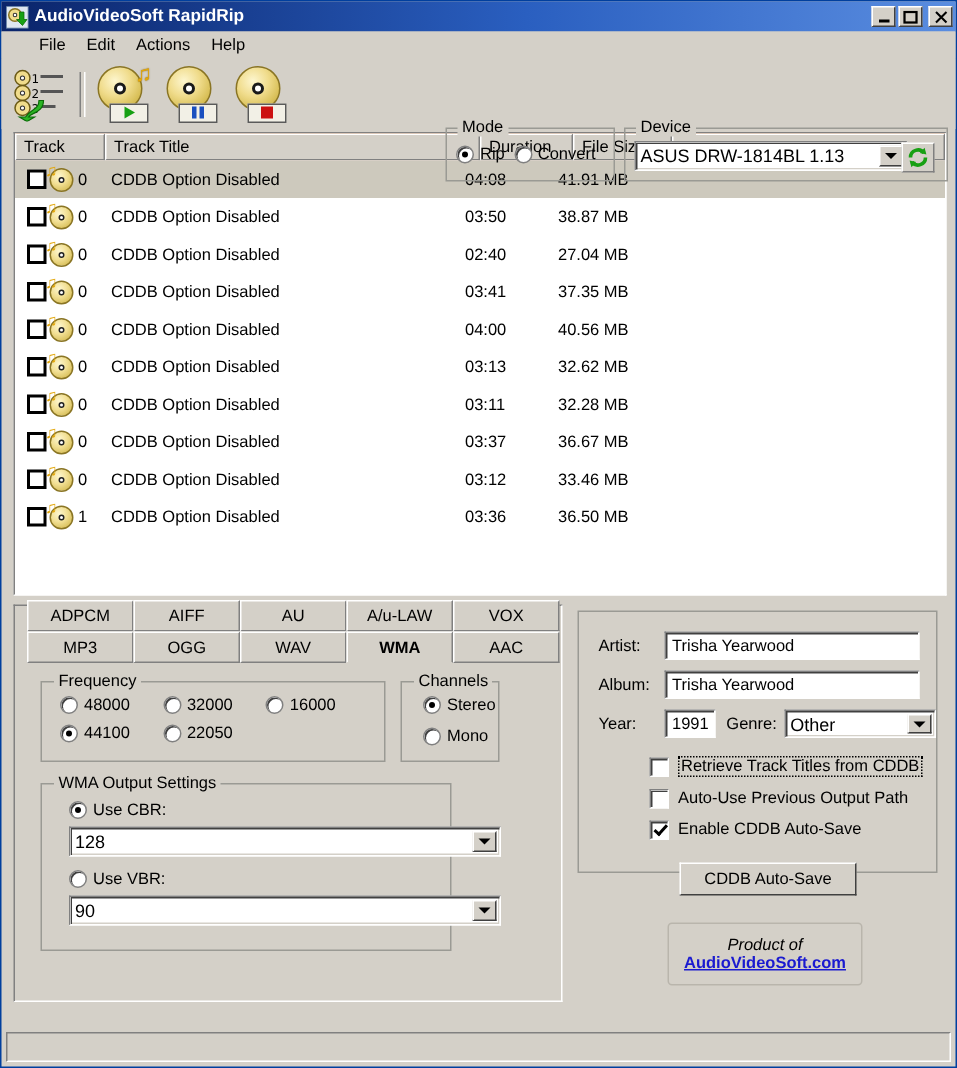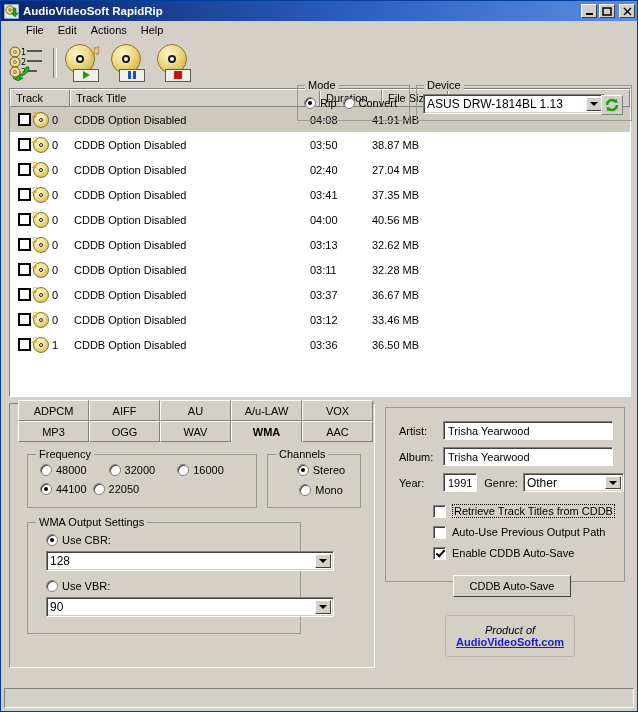--- a/index.html
+++ b/index.html
@@ -178,30 +178,30 @@
   }
   .tabs-row{display:flex;position:absolute;left:8px;top:-4px;}
   .tab{
     width:71px;height:21px;background:#d4d0c8;
     border:1px solid;border-color:#ffffff #808080 #808080 #ffffff;
     box-sizing:border-box;display:flex;align-items:center;justify-content:center;
     font-size:11px;color:#000;
   }
   .tabs-row2{display:flex;position:absolute;left:8px;top:17px;}
   .tab.active{font-weight:bold;background:#d4d0c8;border-bottom-color:#d4d0c8;}
-  .panel-body{position:absolute;left:0;right:0;top:38px;bottom:0;text-align:center;}
+  .panel-body{position:absolute;left:0;right:0;top:38px;bottom:0;}
   .fieldset{
     position:absolute;border:1px solid #9a9a94;box-sizing:border-box;
   }
   .fs-lbl{
     position:absolute;top:-7px;left:8px;background:#d4d0c8;padding:0 3px;font-size:11px;
     white-space:nowrap;
   }
   .freq-fs{left:17px;top:12px;width:230px;height:54px;}
-  .chan-fs{left:257px;top:12px;width:94px;height:54px;}
+  .chan-fs{left:257px;top:12px;width:66px;height:54px;}
   .wma-fs{left:17px;top:80px;width:274px;height:112px;}
   .txtbox{
     background:#fff;border:1px solid;
     border-color:#808080 #ffffff #ffffff #808080;
     box-shadow:inset 1px 1px 0 #404040;
     box-sizing:border-box;display:flex;align-items:center;
     padding-left:4px;font-size:11px;color:#000;
   }
   
   .rightpanel{
@@ -530,21 +530,21 @@
             </div>
             <div class="radio">
               <span class="rd"></span>
               <span>32000</span>
             </div>
             <div class="radio">
               <span class="rd"></span>
               <span>16000</span>
             </div>
           </div>
-          <div style="position:absolute;left:12px;top:28px;display:flex;gap:6px;">
+          <div style="position:absolute;left:12px;top:28px;display:flex;gap:22px;">
             <div class="radio">
               <span class="rd on"></span>
               <span>44100</span>
             </div>
             <div class="radio">
               <span class="rd"></span>
               <span>22050</span>
             </div>
           </div>
         </div>

